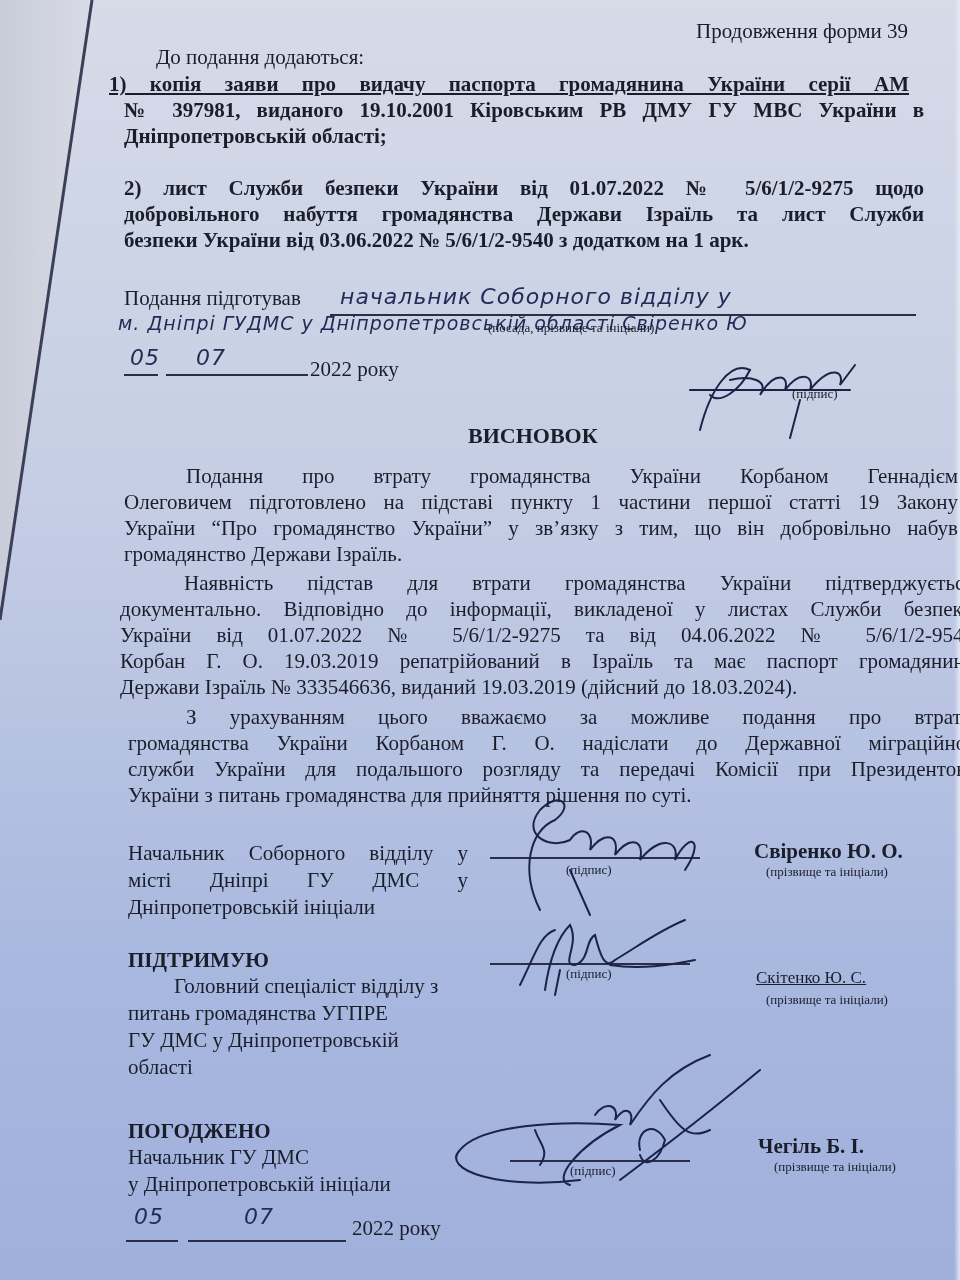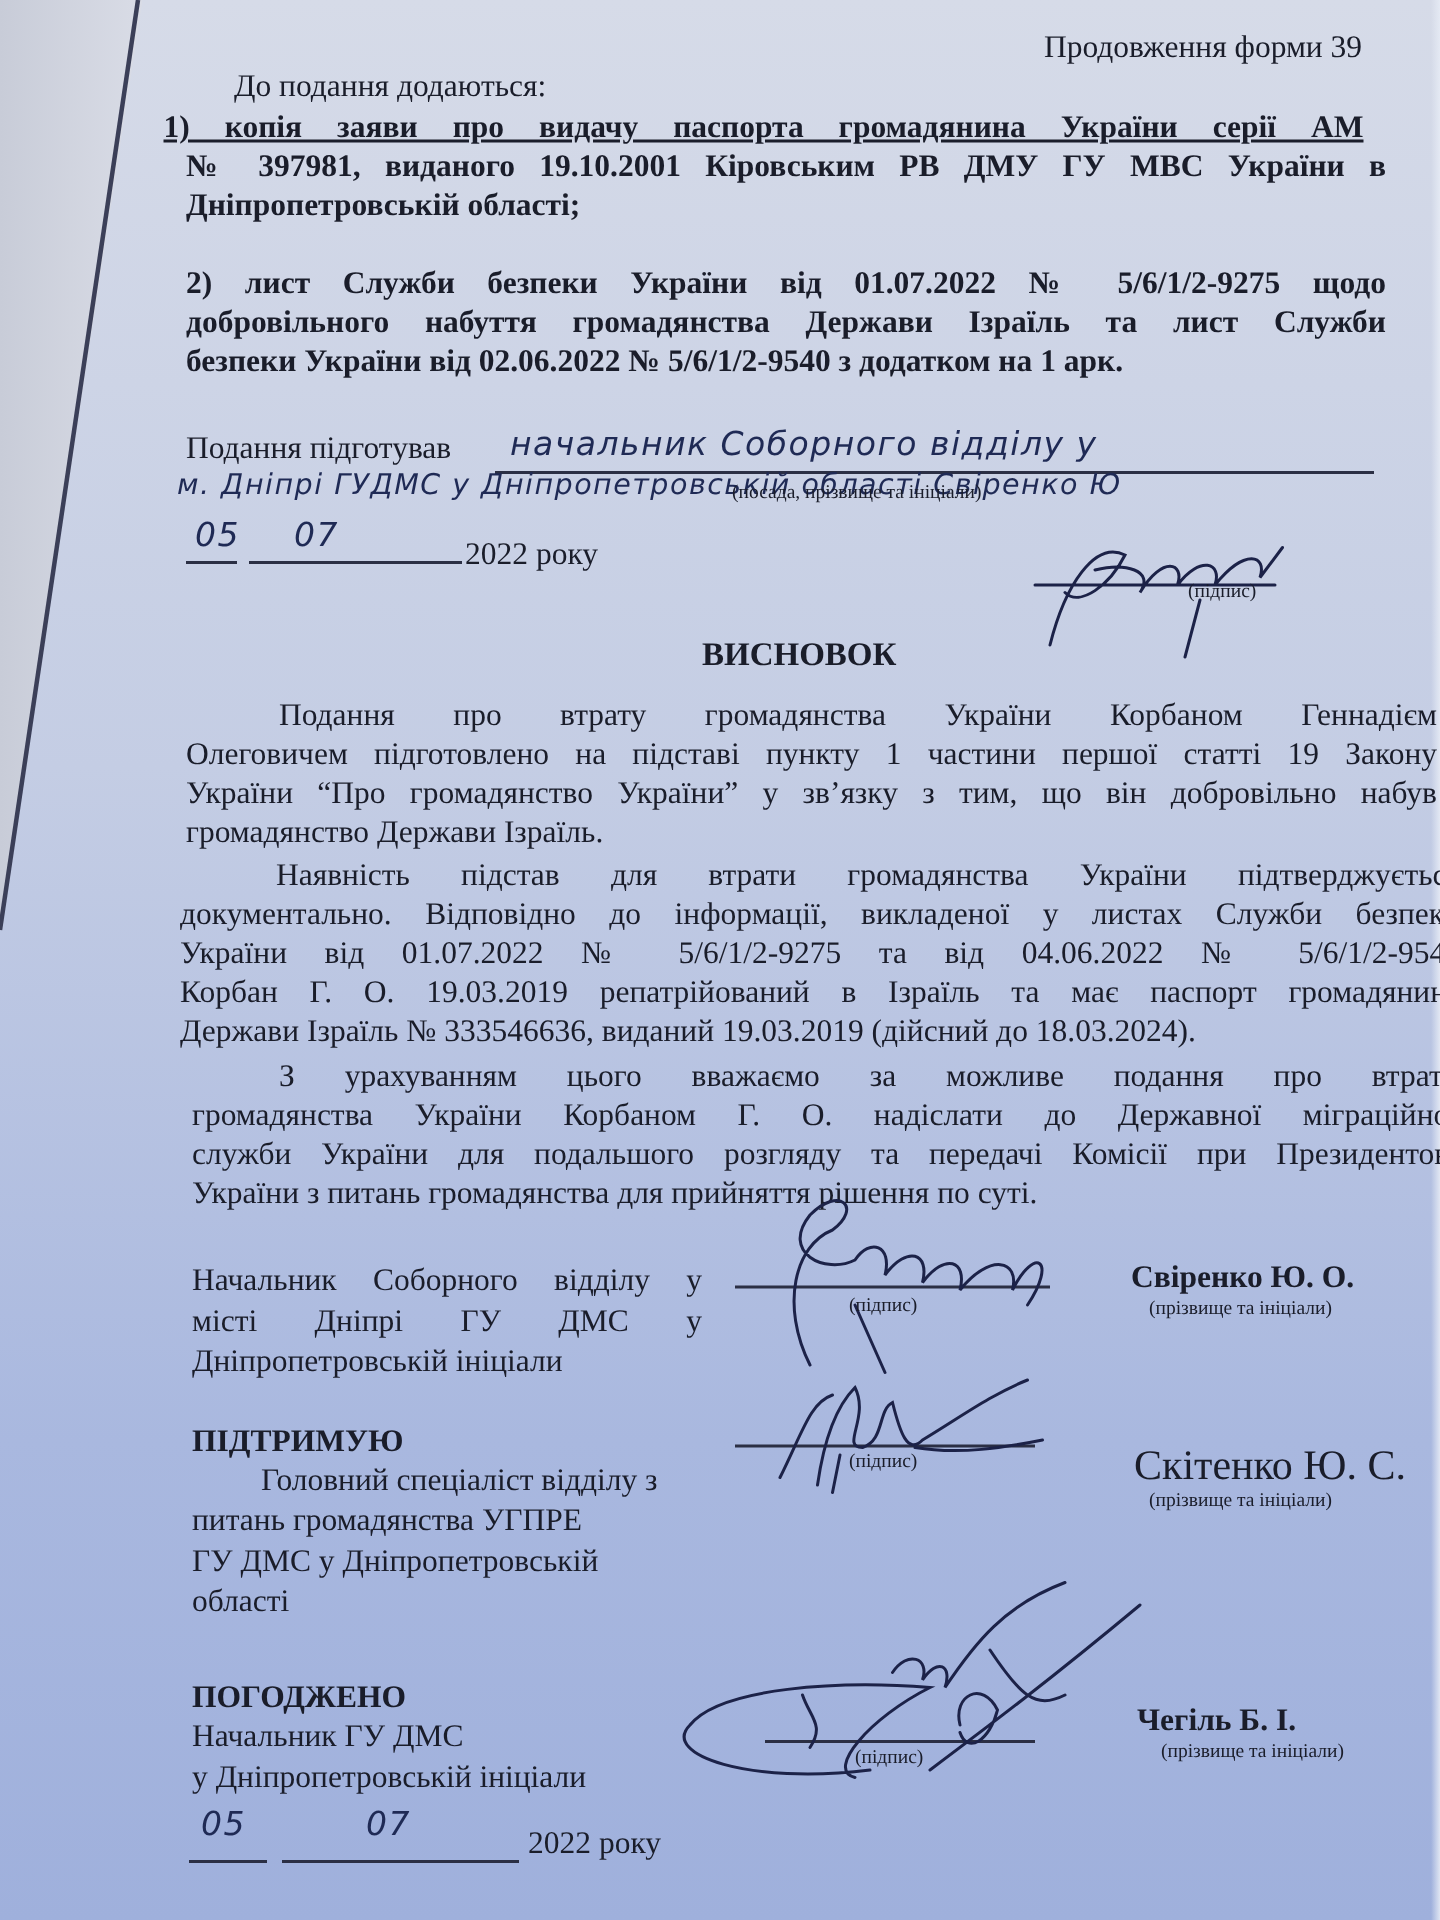--- a/index.html
+++ b/index.html
@@ -46,21 +46,21 @@
 
 <div class="t" style="left:696px; top:18px;">Продовження форми 39</div>
 
 <div class="t" style="left:124px; top:44px;margin-left:32px;">До подання додаються:</div>
 <div class="t b j" style="left:109px; top:71px; width:800px; word-spacing:6px;text-decoration:underline;">1) копія заяви про видачу паспорта громадянина України серії АМ</div>
 <div class="t b j" style="left:124px; top:97px; width:800px;">№ 397981, виданого 19.10.2001 Кіровським РВ  ДМУ ГУ МВС України в</div>
 <div class="t b" style="left:124px; top:123px;">Дніпропетровській області;</div>
 
 <div class="t b j" style="left:124px; top:175px; width:800px;">2) лист Служби безпеки України від 01.07.2022 № 5/6/1/2-9275 щодо</div>
 <div class="t b j" style="left:124px; top:201px; width:800px;">добровільного набуття громадянства Держави Ізраїль та лист Служби</div>
-<div class="t b" style="left:124px; top:227px;">безпеки України від 02.06.2022 № 5/6/1/2-9540 з додатком на 1 арк.</div>
+<div class="t b" style="left:124px; top:227px;">безпеки України від 03.06.2022 № 5/6/1/2-9540 з додатком на 1 арк.</div>
 
 <div class="t" style="left:124px; top:285px;">Подання підготував</div>
 <div class="line" style="left:330px; top:314px; width:586px;"></div>
 <div class="hw" style="left:340px; top:284px;">начальник Соборного відділу у</div>
 <div class="hw" style="left:118px; top:312px; font-size:19px;">м. Дніпрі ГУДМС у Дніпропетровській області Свіренко Ю</div>
 <div class="t small" style="left:488px; top:320px;">(посада, прізвище та ініціали)</div>
 
 <div class="hw" style="left:130px; top:345px;">05</div>
 <div class="line" style="left:124px; top:374px; width:34px;"></div>
 <div class="hw" style="left:196px; top:345px;">07</div>
@@ -104,21 +104,21 @@
 <div class="t b" style="left:128px; top:947px;">ПІДТРИМУЮ</div>
 <div class="t" style="left:128px; top:973px;margin-left:46px;">Головний спеціаліст відділу з</div>
 <div class="t" style="left:128px; top:1000px;">питань громадянства УГПРЕ</div>
 <div class="t" style="left:128px; top:1027px;">ГУ ДМС у Дніпропетровській</div>
 <div class="t" style="left:128px; top:1054px;font-family:Liberation Serif, serif;">області</div>
 <div class="line" style="left:490px; top:963px; width:200px;"></div>
 <svg class="sig" style="left:500px; top:915px;" width="200" height="85">
   <path d="M20 70 C 35 40, 40 20, 55 15 M 45 75 C 50 40, 60 20, 70 10 C 80 30, 60 50, 75 50 C 90 45, 85 25, 95 20 C 100 40, 105 55, 115 45 C 140 30, 160 15, 185 5 M 110 50 C 140 55, 170 50, 195 45 M 60 55 L 55 80"></path>
 </svg>
 <div class="t small" style="left:566px; top:966px;">(підпис)</div>
-<div class="t" style="left:756px; top:965px; font-size:28px;">Скітенко Ю. С.</div>
+<div class="t" style="left:756px; top:965px; font-size:17px;text-decoration:underline;">Скітенко Ю. С.</div>
 <div class="t small" style="left:766px; top:992px;">(прізвище та ініціали)</div>
 
 <div class="t b" style="left:128px; top:1118px;">ПОГОДЖЕНО</div>
 <div class="t" style="left:128px; top:1144px;">Начальник ГУ ДМС</div>
 <div class="t" style="left:128px; top:1171px;">у Дніпропетровській ініціали</div>
 <div class="line" style="left:510px; top:1160px; width:180px;"></div>
 <svg class="sig" style="left:440px; top:1070px;" width="320" height="130">
   <path d="M140 110 C 60 120, 0 100, 20 80 C 40 55, 120 50, 180 55 C 140 75, 110 110, 130 115 M 95 60 C 100 75, 110 80, 100 95 M 155 45 C 165 30, 180 35, 175 50 C 185 35, 195 40, 190 55 C 210 25, 230 0, 270 -15 M 200 80 C 195 60, 215 50, 225 70 C 220 90, 205 100, 200 85 M 180 110 C 220 80, 260 50, 320 0 M 220 30 C 240 60, 250 70, 270 60"></path>
 </svg>
 <div class="t small" style="left:570px; top:1163px;">(підпис)</div>

